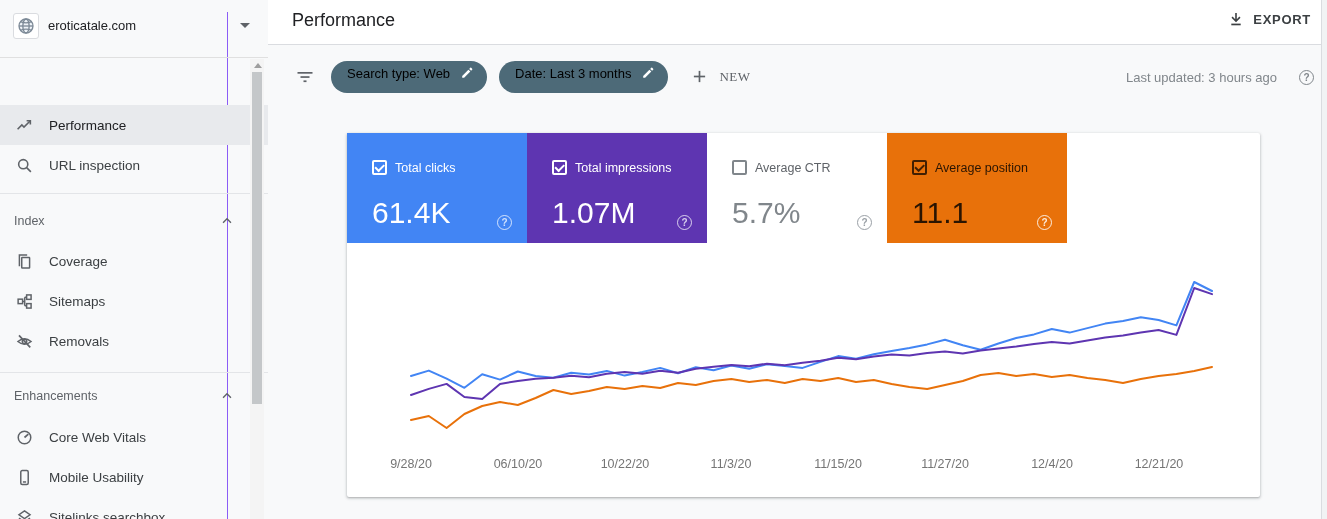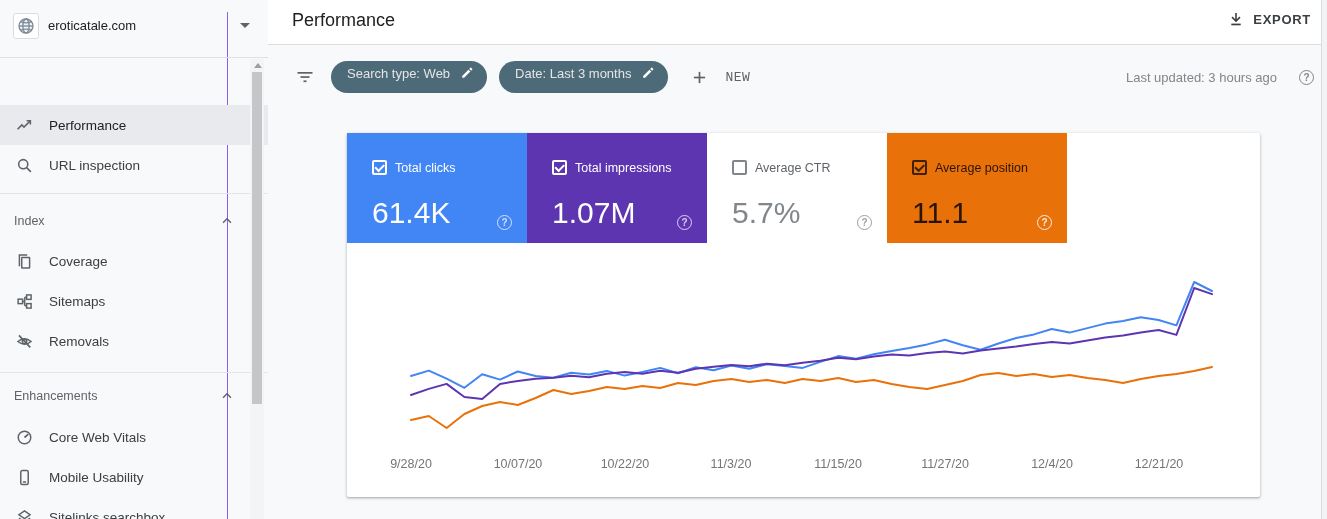--- a/index.html
+++ b/index.html
@@ -40,26 +40,26 @@
   .main-header { position:absolute; left:268px; top:0; width:1053px; height:45px;
                  background:#fff; border-bottom:1px solid #dadce0; }
   .page-title { position:absolute; left:24px; top:10px; font-size:18px; color:#202124; font-weight:400; }
   .export-btn { position:absolute; right:10px; top:11px; display:flex; align-items:center; gap:9px;
                 background:none; border:none; cursor:pointer; color:#3c4043;
                 font-family:"Liberation Sans", sans-serif; font-size:13px; font-weight:700; letter-spacing:.7px; }
 
   
   .toolbar { position:absolute; left:296px; top:61px; height:32px; display:flex; align-items:center; }
   .filter-icon { width:18px; height:18px; display:flex; margin-right:17px; }
-  .chip { height:32px; border-radius:16px; background:#4d6a78; color:#e5e5e5; display:flex;
+  .chip { height:32px; border-radius:16px; background:#4d6a78; color:#000000; display:flex;
           align-items:center; padding:0 13px 8px 16px; margin-right:12px; cursor:pointer; }
   .chip .chip-label { font-size:13px; font-weight:500; }
   .chip .chip-edit { width:14px; height:14px; margin-left:10px; display:flex; }
-  .new-btn { display:flex; align-items:flex-start; gap:18px; margin-left:12px; background:none; border:none;
-             cursor:pointer; color:#5f6368; font-family:Liberation Mono, monospace;
+  .new-btn { display:flex; align-items:flex-start; gap:12px; margin-left:12px; background:none; border:none;
+             cursor:pointer; color:#5f6368; font-family:Liberation Serif, serif;
              font-size:13px; font-weight:500; letter-spacing:.5px; }
   .last-updated { position:absolute; right:13px; top:70px; display:flex; align-items:center; gap:22px;
                   font-size:13px; color:#80868b; }
   .help { width:15px; height:15px; border:1.4px solid; border-radius:50%;
           display:flex; align-items:center; justify-content:center; flex:0 0 auto; }
   .help::after { content:"?"; font-size:10px; font-weight:700; line-height:1; }
   .last-updated .help { color:#80868b; }
 
   
   .chart-card { position:absolute; left:347px; top:133px; width:913px; height:364px; background:#fff;
@@ -319,21 +319,21 @@
       <span class="help metric-help"></span>
     </div>
 
     <svg id="chart-svg" viewBox="0 0 913 364">
         <polyline points="64.0,243.0 81.8,237.6 99.6,245.7 117.4,254.8 135.2,241.2 153.0,246.6 170.8,238.5 188.6,243.0 206.4,244.8 224.2,239.7 242.0,241.6 259.8,237.9 277.6,242.6 295.4,239.0 313.2,234.9 331.0,240.3 348.8,234.3 366.6,237.2 384.4,232.5 402.2,235.8 420.0,231.3 437.8,233.1 455.6,234.9 473.4,228.9 491.2,223.1 509.0,225.8 526.8,221.3 544.6,218.1 562.4,215.0 580.2,211.4 598.0,206.8 615.8,212.3 633.6,216.8 651.4,210.5 669.2,205.0 687.0,201.4 704.8,196.0 722.6,199.6 740.4,195.1 758.2,190.6 776.0,187.9 793.8,184.3 811.6,187.0 829.4,192.4 847.2,149.0 865.0,158.0" fill="none" stroke="#4285f4" stroke-width="2" stroke-linejoin="round" stroke-linecap="round"></polyline>
         <polyline points="64.0,262.0 81.8,255.9 99.6,250.9 117.4,264.0 135.2,266.0 153.0,250.9 170.8,247.9 188.6,245.8 206.4,244.8 224.2,242.8 242.0,244.3 259.8,240.8 277.6,239.0 295.4,240.8 313.2,237.8 331.0,239.8 348.8,235.8 366.6,233.7 384.4,232.0 402.2,233.2 420.0,230.7 437.8,232.2 455.6,229.7 473.4,227.7 491.2,224.7 509.0,226.2 526.8,223.6 544.6,221.6 562.4,222.6 580.2,220.1 598.0,218.6 615.8,220.6 633.6,217.6 651.4,215.6 669.2,213.5 687.0,211.0 704.8,209.0 722.6,210.5 740.4,207.5 758.2,204.5 776.0,202.4 793.8,199.4 811.6,197.0 829.4,201.9 847.2,155.0 865.0,161.1" fill="none" stroke="#5e35b1" stroke-width="2" stroke-linejoin="round" stroke-linecap="round"></polyline>
         <polyline points="64.0,287.0 81.8,283.0 99.6,295.0 117.4,281.0 135.2,273.0 153.0,269.0 170.8,272.0 188.6,265.0 206.4,257.0 224.2,261.0 242.0,258.0 259.8,254.0 277.6,256.0 295.4,253.0 313.2,255.0 331.0,250.0 348.8,252.0 366.6,248.0 384.4,246.0 402.2,249.0 420.0,247.0 437.8,250.0 455.6,246.0 473.4,248.0 491.2,245.0 509.0,249.0 526.8,247.0 544.6,251.0 562.4,254.0 580.2,256.0 598.0,252.0 615.8,248.0 633.6,242.0 651.4,240.0 669.2,243.0 687.0,241.0 704.8,244.0 722.6,242.0 740.4,245.0 758.2,247.0 776.0,250.0 793.8,246.0 811.6,243.0 829.4,241.0 847.2,238.0 865.0,234.0" fill="none" stroke="#e8710a" stroke-width="2" stroke-linejoin="round" stroke-linecap="round"></polyline>
       </svg>
 
     <span class="x-tick" style="left:64px">9/28/20</span>
-    <span class="x-tick" style="left:171px">10/07/20</span>
+    <span class="x-tick" style="left:171px">06/10/20</span>
     <span class="x-tick" style="left:278px">10/22/20</span>
     <span class="x-tick" style="left:384px">11/3/20</span>
     <span class="x-tick" style="left:491px">11/15/20</span>
     <span class="x-tick" style="left:598px">11/27/20</span>
     <span class="x-tick" style="left:705px">12/4/20</span>
     <span class="x-tick" style="left:812px">12/21/20</span>
   </div>
 
   <div class="page-scroll-strip"></div>
 </div>

